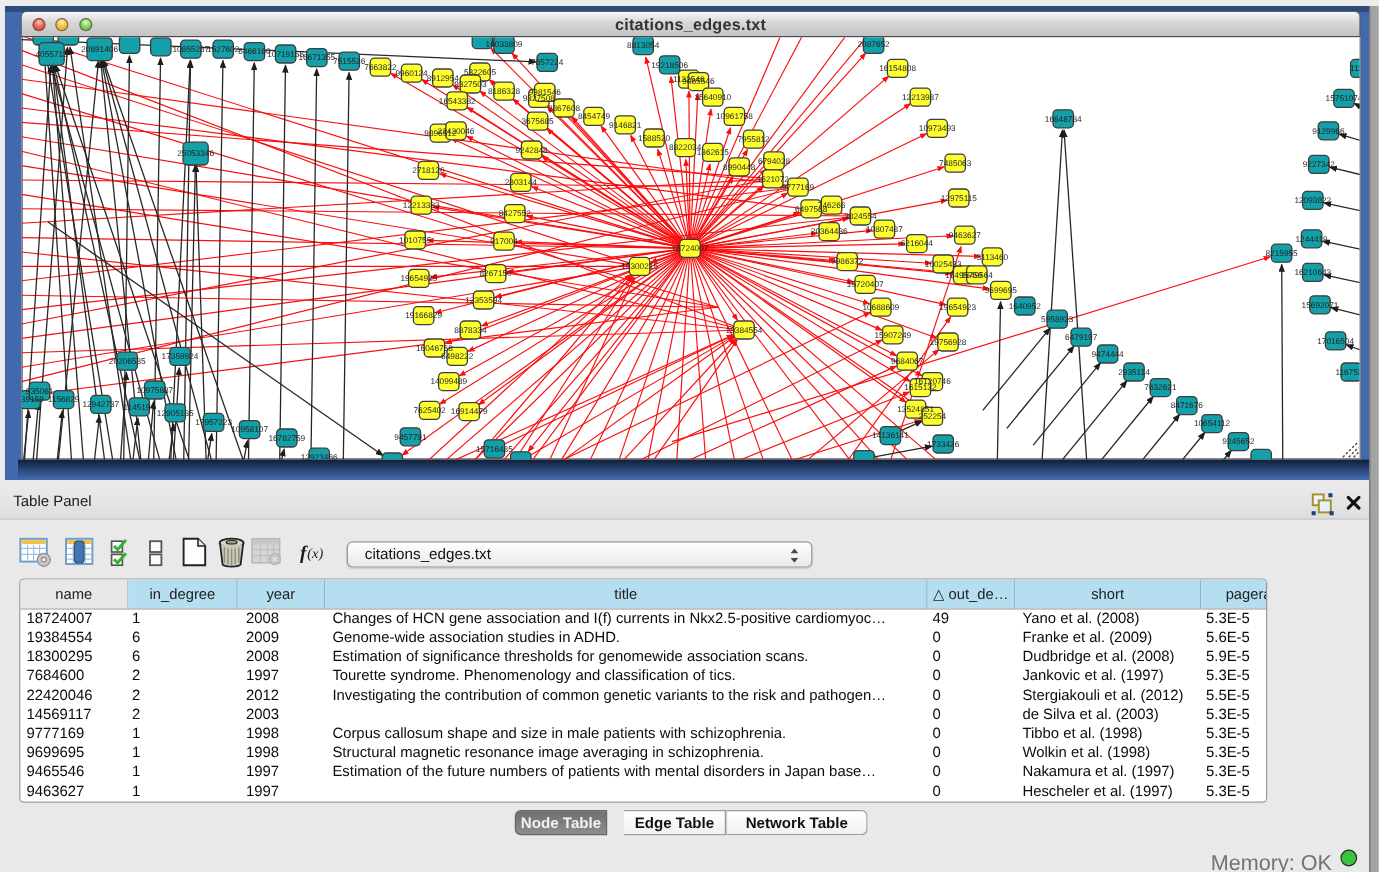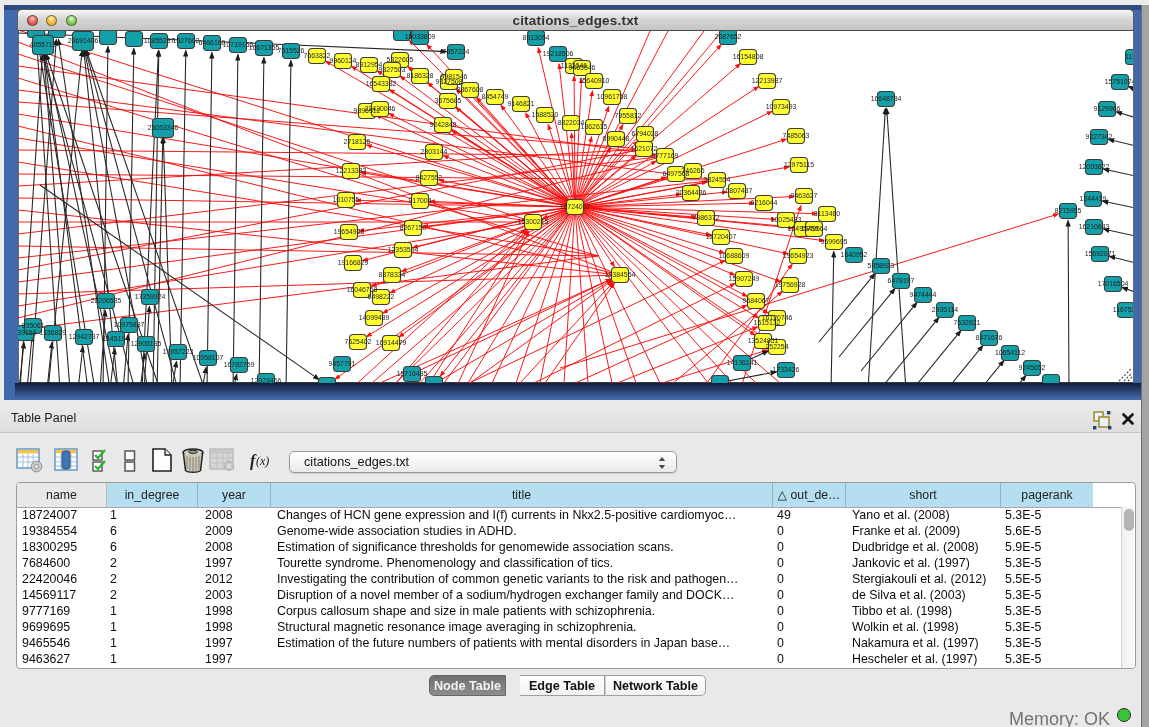--- a/index.html
+++ b/index.html
@@ -25,32 +25,32 @@
 #phead{position:absolute;left:0;top:4px;width:1141px;height:29px;background:linear-gradient(#ebebeb,#dedede);border-bottom:1px solid #c6c6c6}
 #phead .t{position:absolute;left:11px;top:7px;font-size:12.5px;color:#1b1b1b}
 #pheadicons{position:absolute;right:28px;top:6px}
 #xicon{position:absolute;right:7px;top:9px;width:12px;height:12px}
 
 #toolbar{position:absolute;left:14px;top:46px;height:30px}
 .dd{position:absolute;left:289px;top:51px;width:388px;height:22px;border:1px solid #999;border-radius:5px;
  background:linear-gradient(#fff,#e9e9e9);box-shadow:0 1px 1px rgba(0,0,0,.12)}
 .dd .t{position:absolute;left:14px;top:3px;font-size:12.7px;color:#111}
 
-#tbl{position:absolute;left:16px;top:82px;width:1120px;height:187px;background:#fff;border:1px solid #9b9b9b;border-radius:4px;overflow:hidden}
+#tbl{position:absolute;left:16px;top:82px;width:1040px;height:187px;background:#fff;border:1px solid #9b9b9b;border-radius:4px;overflow:hidden}
 .hc{position:absolute;top:0;height:24px;background:#b5dff0;border-right:1px solid #8fb6c6;font-size:12.3px;color:#222;text-align:center;line-height:24px}
 .row{position:absolute;left:0;width:1120px;height:16px;font-size:12.4px;color:#0c0c0c}
 .row span{position:absolute;top:0;line-height:16px;white-space:pre}
 #vsb{position:absolute;left:1104px;top:24px;width:15px;height:162px;background:linear-gradient(90deg,#efefef,#fafafa);border-left:1px solid #d4d4d4}
 #vsb .th{position:absolute;left:2px;top:2px;width:10px;height:22px;border-radius:5px;background:#b4b4b4}
 
 #tabs{position:absolute;left:429px;top:275px;height:21px;font-size:12.6px;font-weight:bold}
 .tab{position:absolute;top:0;height:21px;line-height:20px;text-align:center;border:1px solid #9d9d9d}
 #tab1{left:0;width:77px;border-radius:5px 0 0 5px;background:linear-gradient(#6f6f6f,#8d8d8d);color:#f2f2f2;border-color:#666}
 #tab2{left:91px;width:85px;background:linear-gradient(#fff,#f1f1f1);color:#111;border-left:none}
-#tab3{left:176px;width:101px;border-radius:0 5px 5px 0;background:linear-gradient(#fff,#f1f1f1);color:#111;border-left:1px solid #c9c9c9}
+#tab3{left:176px;width:118px;border-radius:0 5px 5px 0;background:linear-gradient(#fff,#f1f1f1);color:#111;border-left:1px solid #c9c9c9}
 #status{position:absolute;right:31px;top:309px;font-size:18px;color:#737373}
 #memdot{position:absolute;right:10px;top:308px;width:14px;height:14px;border-radius:50%;background:#39c43c;border:1.5px solid #2a2a2a}
 </style></head><body>
 <div id="stage">
 <div id="bluezone">
       <div class="topshade"></div>
       <div id="winshadow"></div>
     </div>
 <div id="topstrip"></div>
     <div id="lstrip"></div>
@@ -638,21 +638,21 @@
    <div class="hc" style="left:181px;width:73px">year</div>
    <div class="hc" style="left:254px;width:502px">title</div>
    <div class="hc" style="left:756px;width:73px">△ out_de…</div>
    <div class="hc" style="left:829px;width:155px">short</div>
    <div class="hc" style="left:984px;width:92px;border-right:none">pagerank</div>
    <div style="position:absolute;left:0;top:24px;width:1120px;height:1px;background:#a8a8a8"></div>
    <div class="row" style="top:24px">
           <span style="left:5px">18724007</span>
           <span style="left:93px">1</span>
           <span style="left:188px">2008</span>
-          <span style="left:260px">Changes of HCN gene expression and I(f) currents in Nkx2.5-positive cardiomyoc…</span>
+          <span style="left:260px">Changes of HCN gene association and I(f) currents in Nkx2.5-positive cardiomyoc…</span>
           <span style="left:760px">49</span>
           <span style="left:835px">Yano et al. (2008)</span>
           <span style="left:988px">5.3E-5</span>
         </div>
         <div class="row" style="top:40px">
           <span style="left:5px">19384554</span>
           <span style="left:93px">6</span>
           <span style="left:188px">2009</span>
           <span style="left:260px">Genome-wide association studies in ADHD.</span>
           <span style="left:760px">0</span>
@@ -683,21 +683,20 @@
           <span style="left:188px">2012</span>
           <span style="left:260px">Investigating the contribution of common genetic variants to the risk and pathogen…</span>
           <span style="left:760px">0</span>
           <span style="left:835px">Stergiakouli et al. (2012)</span>
           <span style="left:988px">5.5E-5</span>
         </div>
         <div class="row" style="top:104px">
           <span style="left:5px">14569117</span>
           <span style="left:93px">2</span>
           <span style="left:188px">2003</span>
-          <span style="left:260px">Disruption of a novel member of a sodium/hydrogen exchanger family and DOCK…</span>
           <span style="left:760px">0</span>
           <span style="left:835px">de Silva et al. (2003)</span>
           <span style="left:988px">5.3E-5</span>
         </div>
         <div class="row" style="top:120px">
           <span style="left:5px">9777169</span>
           <span style="left:93px">1</span>
           <span style="left:188px">1998</span>
           <span style="left:260px">Corpus callosum shape and size in male patients with schizophrenia.</span>
           <span style="left:760px">0</span>

